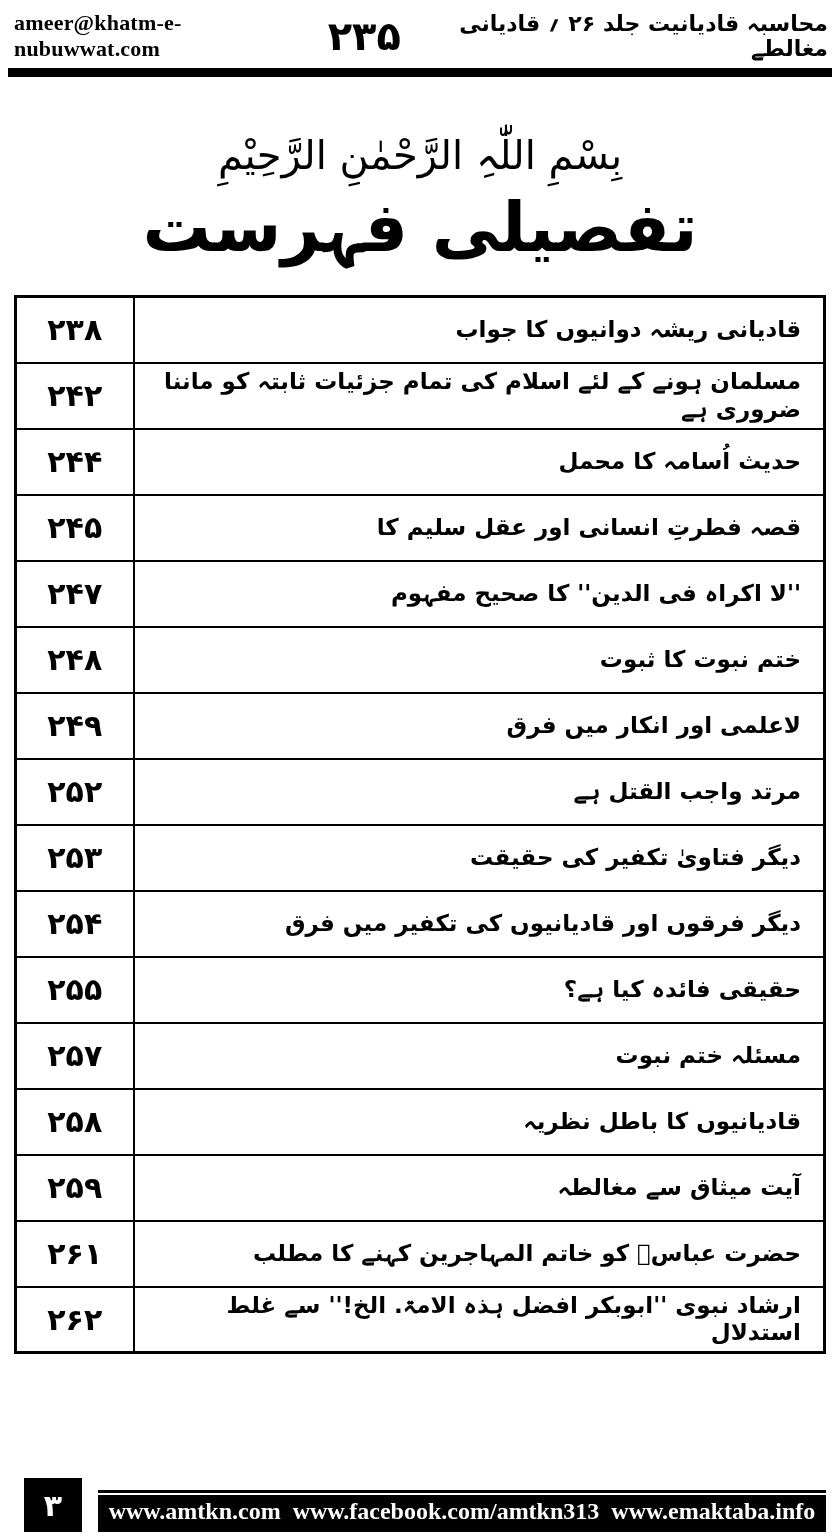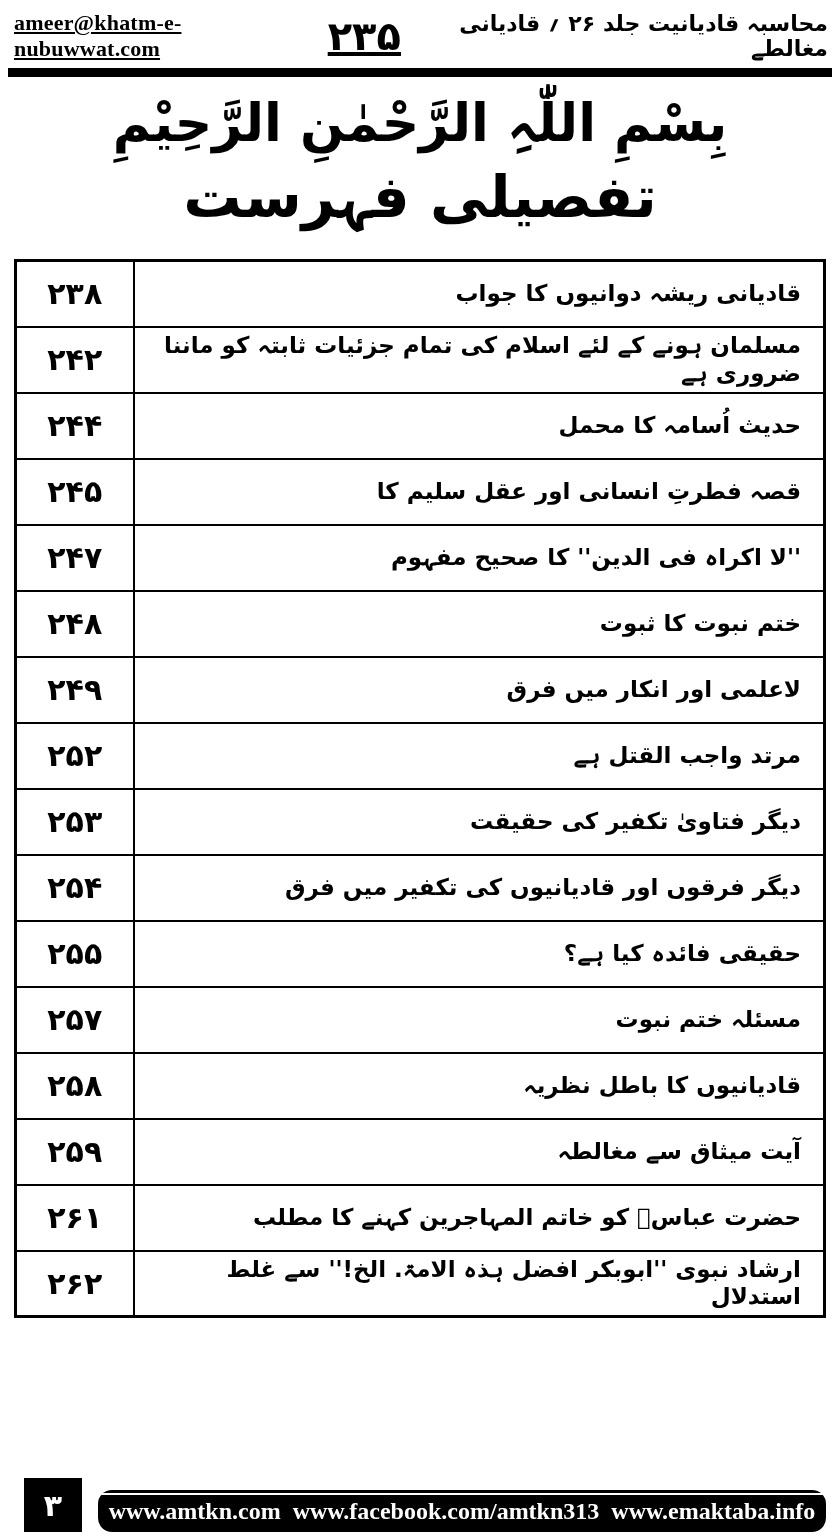--- a/index.html
+++ b/index.html
@@ -13,21 +13,21 @@
   }
   .page { width: 840px; height: 1540px; position: relative; background: #fff; }
 
   
   .header {
     display: flex;
     justify-content: space-between;
     align-items: center;
     padding: 10px 12px 0 14px;
   }
-  .header-left { display: flex; align-items: center; gap: 28px; text-decoration: underline; }
+  .header-left { display: flex; align-items: center; gap: 28px; }
   .header-email {
     font-family: "Liberation Serif", serif;
     font-weight: bold;
     font-size: 22px;
     letter-spacing: 0.2px;
   }
   .header-pagenum {
     font-size: 40px;
     font-weight: bold;
     line-height: 1;
@@ -43,28 +43,28 @@
     margin: 6px 8px 0 8px;
     height: 4px;
     border-top: 7px solid #000;
     border-bottom: 2px solid #000;
   }
 
   
   .bismillah {
     direction: rtl;
     text-align: center;
-    font-size: 52px;
-    font-weight: bold;
-    margin-top: 16px;
+    font-size: 40px;
+    font-weight: normal;
+    margin-top: 55px;
   }
   .toc-title {
     direction: rtl;
     text-align: center;
-    font-size: 58px;
+    font-size: 68px;
     font-weight: bold;
     margin: 10px 0 28px 0;
   }
 
   
   table.toc {
     width: 812px;
     margin: 0 auto;
     border-collapse: collapse;
     border: 3px solid #000;
@@ -122,21 +122,20 @@
     height: 42px;
     background: linear-gradient(to bottom, #000 0px, #000 3px, #fff 3px, #fff 5px, #000 5px, #000 100%);
     color: #fff;
     display: flex;
     align-items: center;
     justify-content: center;
     font-family: "Liberation Serif", serif;
     font-size: 24px;
     font-weight: bold;
     white-space: pre;
-    border-radius: 14px;
   }
 </style>
 </head>
 <body>
 
 <div class="page">
 
   <div class="header">
     <div class="header-left">
       <span class="header-email">ameer@khatm-e-nubuwwat.com</span>

